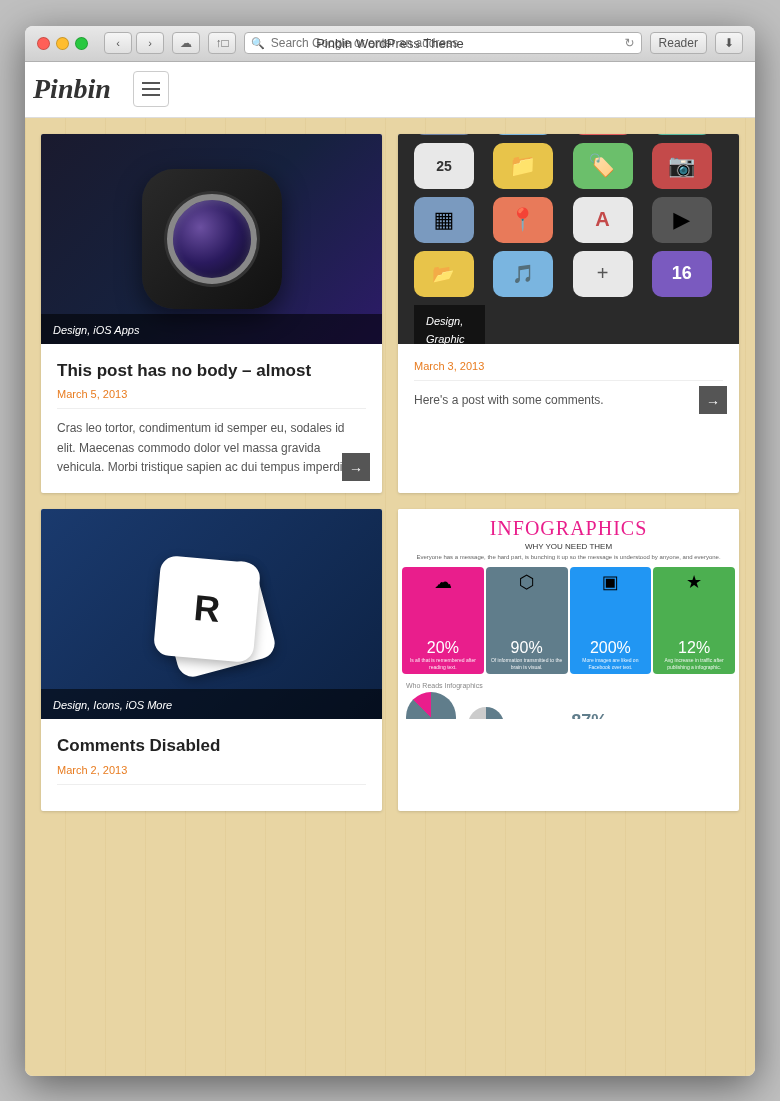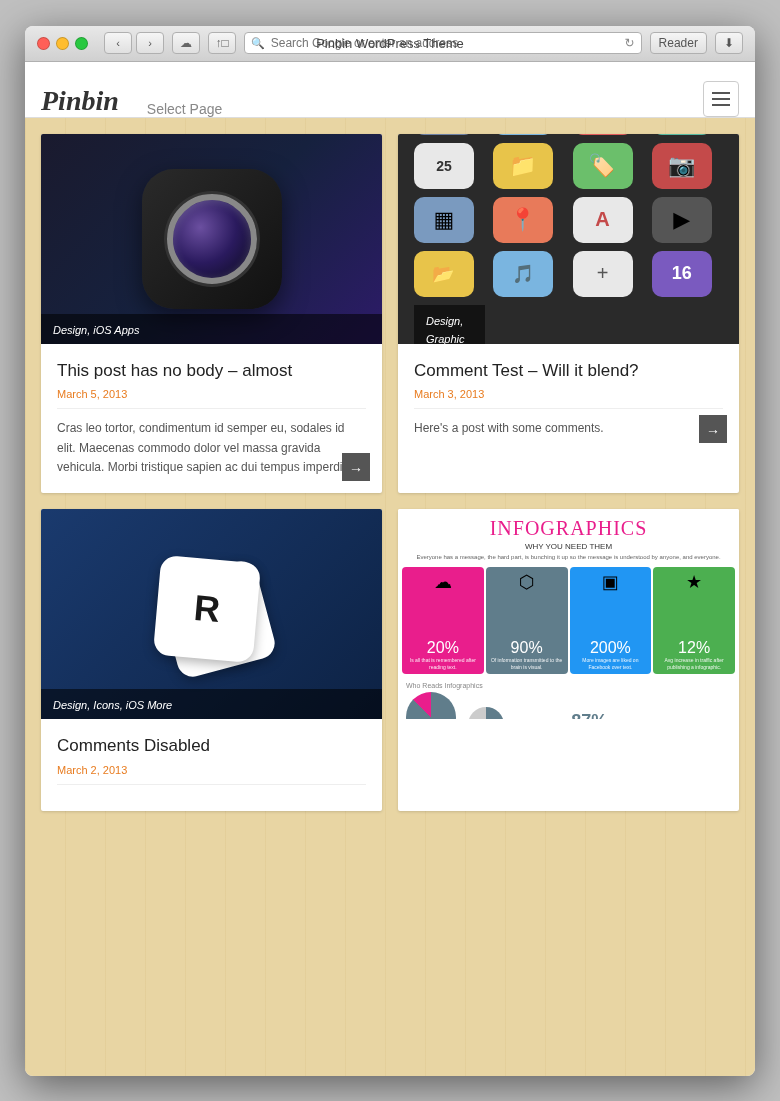--- a/index.html
+++ b/index.html
@@ -141,24 +141,24 @@
       cursor: pointer;
       display: flex;
       align-items: center;
     }
 
     
     .site-toolbar {
       background: white;
       height: 56px;
       display: flex;
-      align-items: flex-end;
-      padding: 0 16px;
+      align-items: center;
+      padding: 0 8px;
       border-bottom: 1px solid #ddd;
-      gap: 8px;
+      gap: 22px;
     }
     .site-logo {
       font-size: 28px;
       font-style: italic;
       color: #333;
       font-family: Georgia, serif;
       font-weight: bold;
     }
     .select-page {
       font-size: 14px;
@@ -428,21 +428,21 @@
       font-size: 11px;
       font-style: italic;
     }
 
     .post-body {
       padding: 16px;
       position: relative;
     }
     .post-title {
       font-size: 17px;
-      font-weight: normal;
+      font-weight: bold;
       color: #222;
       line-height: 1.35;
       margin-bottom: 6px;
     }
     .post-date {
       font-size: 11px;
       color: #e87c20;
       margin-bottom: 10px;
       padding-bottom: 8px;
       border-bottom: 1px solid #eee;
@@ -489,21 +489,20 @@
       <input type="text" style="font-size: 12px; color: rgb(136, 136, 136);" placeholder="Search Google or enter an address">
       <span class="refresh-btn">↻</span>
     </div>
     <div class="reader-btn">Reader</div>
     <div class="download-btn">⬇</div>
     <div class="title-bar-title">Pinbin WordPress Theme</div>
   </div>
 
   <div class="site-toolbar">
     <div class="site-logo">Pinbin</div>
-    <div class="select-page">Select Page</div>
     <div class="hamburger-btn">
       <div class="hamburger-line"></div>
       <div class="hamburger-line"></div>
       <div class="hamburger-line"></div>
     </div>
   </div>
 
   <div class="content-area">
     <div class="posts-grid">
 
@@ -544,21 +543,20 @@
 
           <div class="app-icon" style="background:#e8c44a;font-size:18px;">📂</div>
           <div class="app-icon" style="background:#7ab5e0;font-size:18px;">🎵</div>
           <div class="app-icon" style="background:#e8e8e8;color:#555;font-size:20px;">+</div>
           <div class="app-icon" style="background:#7a5abf;color:white;font-size:18px;font-weight:bold;">16</div>
           <div class="image-overlay" style="position:static;margin-top:0;">
             <span class="image-overlay-text">Design, Graphic Design, Icons</span>
           </div>
         </div>
         <div class="post-body">
-          <div class="post-title">Comment Test – Will it blend?</div>
           <div class="post-date">March 3, 2013</div>
           <div class="post-excerpt">Here's a post with some comments.</div>
           <div class="post-arrow">→</div>
         </div>
       </div>
 
       <div class="post-card">
         <div class="post-image img-sr">
           <div class="sr-icon-wrap">
             <div class="sr-card-back">S</div>

